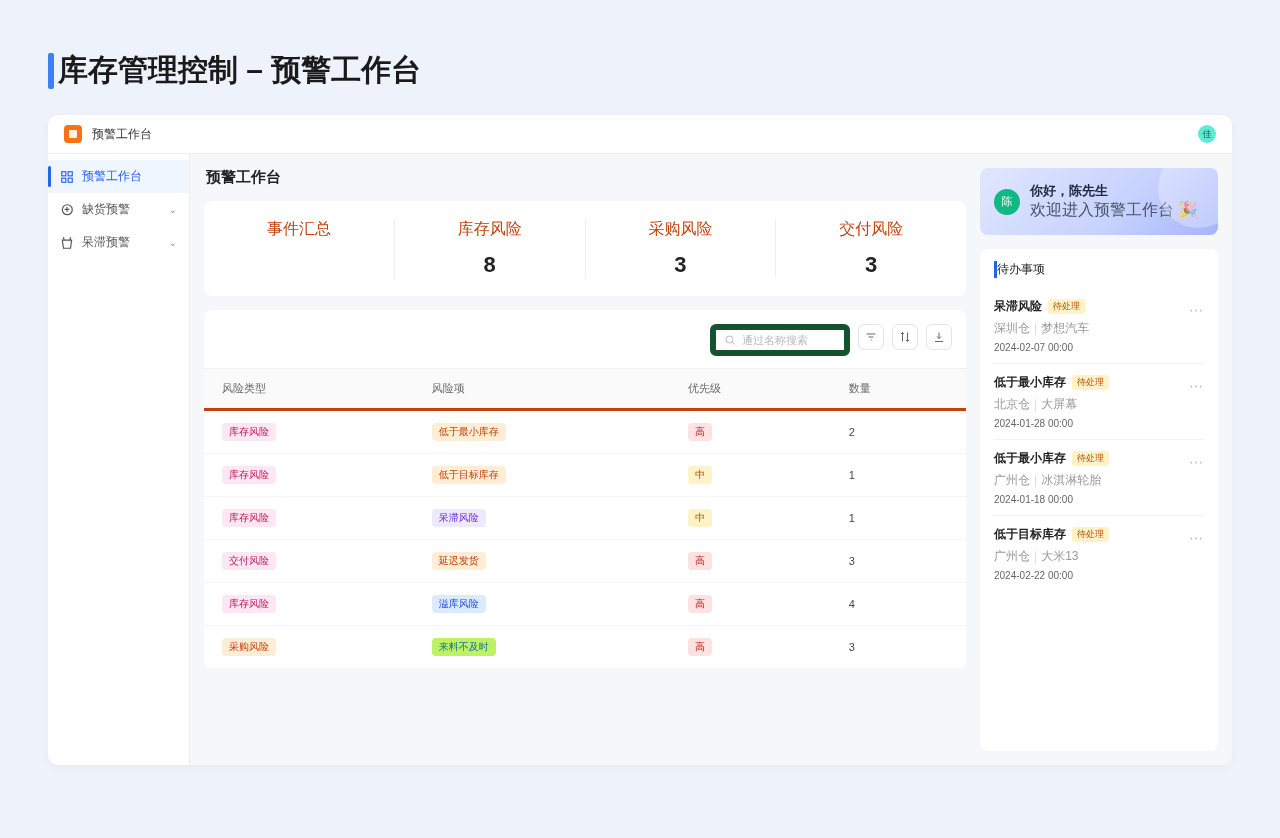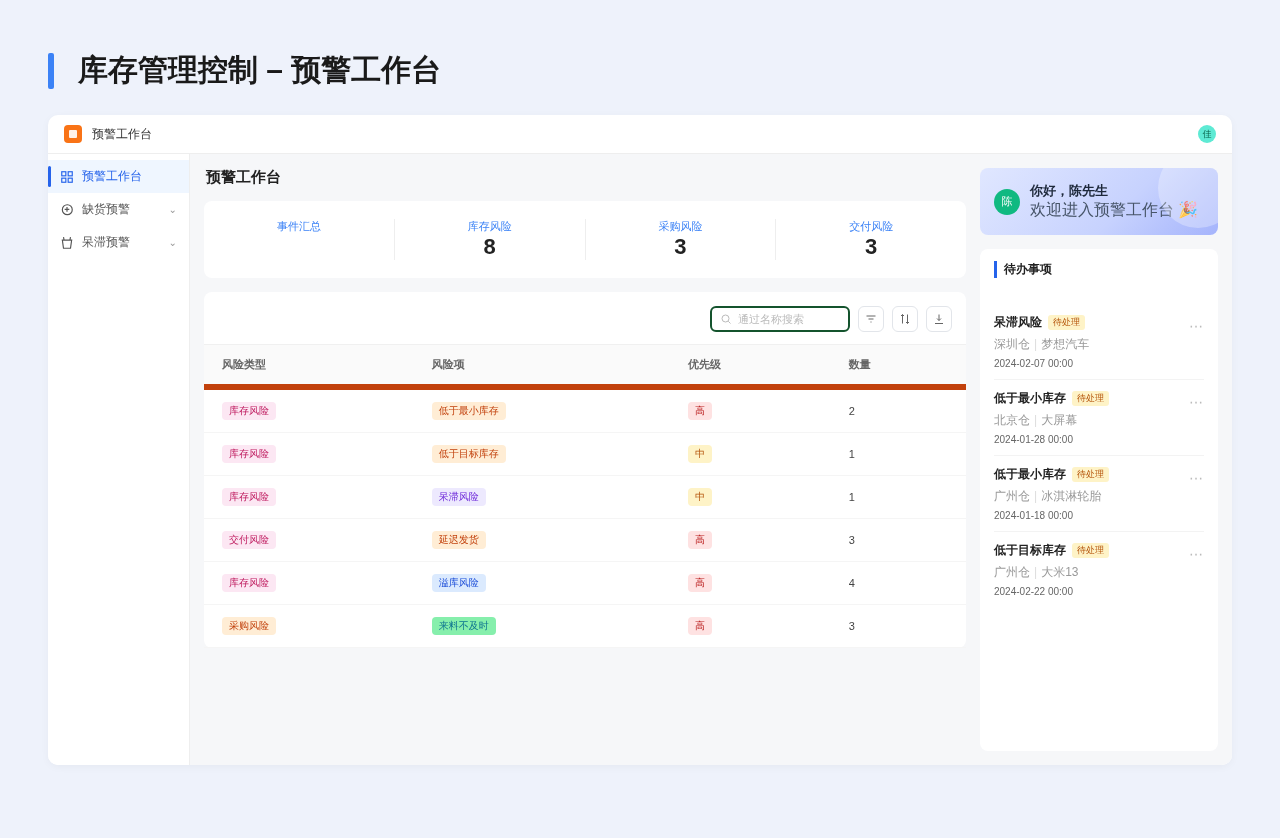--- a/index.html
+++ b/index.html
@@ -1,17 +1,17 @@
 <!DOCTYPE html>
 <html><head>
 <meta charset="utf-8">
 <style>
 * { margin: 0; padding: 0; box-sizing: border-box; }
 body { font-family: -apple-system, BlinkMacSystemFont, "Segoe UI", "PingFang SC", "Microsoft YaHei", sans-serif; background: #eef2fb; width: 1280px; height: 838px; overflow: hidden; }
-.page-title-bar { display: flex; align-items: center; padding: 50px 48px 24px 48px; gap: 24px; }
+.page-title-bar { display: flex; align-items: center; padding: 50px 48px 24px 48px; gap: 4px; }
 .page-title-accent { width: 6px; height: 36px; background: #3b82f6; border-radius: 2px; }
 .page-title { font-size: 30px; font-weight: 700; color: #1a1a1a; }
 .app-frame { margin: 0 48px; background: #fff; border-radius: 10px; box-shadow: 0 2px 8px rgba(0,0,0,0.04); overflow: hidden; height: 650px; display: flex; flex-direction: column; }
 .app-header { display: flex; align-items: center; justify-content: space-between; padding: 10px 16px; border-bottom: 1px solid #eee; }
 .app-header-left { display: flex; align-items: center; gap: 10px; }
 .app-logo { width: 18px; height: 18px; background: #f97316; border-radius: 4px; display: flex; align-items: center; justify-content: center; color: #fff; font-size: 10px; }
 .app-header-title { font-size: 12px; color: #333; }
 .avatar-small { width: 18px; height: 18px; border-radius: 50%; background: #5eead4; color: #065f46; font-size: 9px; display: flex; align-items: center; justify-content: center; }
 .app-body { display: flex; flex: 1; overflow: hidden; }
 .sidebar { width: 142px; border-right: 1px solid #eee; background: #fff; padding-top: 6px; }
@@ -19,47 +19,47 @@
 .sidebar-item.active { color: #2563eb; background: #eff6ff; }
 .sidebar-item.active::before { content: ""; position: absolute; left: 0; top: 6px; bottom: 6px; width: 3px; background: #2563eb; border-radius: 2px; }
 .sidebar-item .chev { margin-left: auto; font-size: 10px; color: #999; }
 .sidebar-icon { width: 14px; height: 14px; display: inline-flex; align-items: center; justify-content: center; }
 .main { flex: 1; background: #f6f7f9; padding: 14px 14px; display: flex; gap: 14px; overflow: auto; }
 .main-left { flex: 1; display: flex; flex-direction: column; gap: 14px; }
 .main-title { font-size: 15px; font-weight: 600; color: #222; padding: 0 2px; }
 .stats-card { background: #fff; border-radius: 8px; padding: 18px 0; display: flex; }
 .stat { flex: 1; text-align: center; border-right: 1px solid #eee; }
 .stat:last-child { border-right: none; }
-.stat-label { font-size: 11px; color: #3b82f6; margin-bottom: 0; }
+.stat-label { font-size: 16px; color: #c2410c; margin-bottom: 12px; }
 .stat-value { font-size: 22px; font-weight: 600; color: #222; }
 .table-card { background: #fff; border-radius: 8px; padding: 14px 0 0 0; }
 .table-toolbar { display: flex; justify-content: flex-end; gap: 8px; padding: 0 14px 12px 14px; }
-.search-box { display: flex; align-items: center; border: 2px solid #14532d; border-radius: 6px; padding: 4px 8px; width: 140px; gap: 6px; }
+.search-box { display: flex; align-items: center; border: 6px solid #14532d; border-radius: 6px; padding: 4px 8px; width: 140px; gap: 6px; }
 .search-box input { border: none; outline: none; font-size: 11px; width: 100%; color: #333; }
 .search-box input::placeholder { color: #bbb; }
 .icon-btn { width: 26px; height: 26px; border: 1px solid #e2e5ea; border-radius: 6px; display: flex; align-items: center; justify-content: center; cursor: pointer; color: #666; background: #fff; }
 table { width: 100%; border-collapse: collapse; }
-th { text-align: left; font-size: 11px; font-weight: 700; color: #666; padding: 12px 18px; background: #fafafa; border-top: 1px solid #f0f0f0; border-bottom: 6px solid #c2410c; }
+th { text-align: left; font-size: 11px; font-weight: 400; color: #666; padding: 12px 18px; background: #fafafa; border-top: 1px solid #f0f0f0; border-bottom: 3px solid #c2410c; }
 td { font-size: 11px; color: #444; padding: 12px 18px; border-bottom: 1px solid #f5f5f5; }
 .tag { display: inline-block; padding: 2px 7px; border-radius: 4px; font-size: 10px; }
 .tag-pink { background: #fce7f3; color: #be185d; }
 .tag-orange { background: #ffedd5; color: #c2410c; }
 .tag-purple { background: #ede9fe; color: #6d28d9; }
 .tag-blue { background: #dbeafe; color: #1d4ed8; }
-.tag-cyan { background: #86efac; color: #0e7490; }
+.tag-cyan { background: #bef264; color: #0e7490; }
 .tag-high { background: #fee2e2; color: #b91c1c; }
 .tag-mid { background: #fef3c7; color: #b45309; }
 .main-right { width: 238px; display: flex; flex-direction: column; gap: 14px; }
 .greeting-card { background: linear-gradient(135deg, #e0e7ff 0%, #c7d2fe 60%, #a5b4fc 100%); border-radius: 8px; padding: 14px; display: flex; align-items: center; gap: 10px; position: relative; overflow: hidden; }
 .greeting-card::after { content: ""; position: absolute; right: -20px; top: -20px; width: 80px; height: 80px; border-radius: 50%; background: rgba(255,255,255,0.3); }
 .greeting-avatar { width: 26px; height: 26px; border-radius: 50%; background: #10b981; color: #fff; display: flex; align-items: center; justify-content: center; font-size: 11px; flex-shrink: 0; }
 .greeting-text { font-size: 13px; font-weight: 600; color: #1e293b; }
 .greeting-sub { font-size: 16px; color: #475569; }
 .todo-card { background: #fff; border-radius: 8px; padding: 12px 14px; flex: 1; }
-.todo-title { font-size: 12px; font-weight: 700; color: #222; border-left: 3px solid #2563eb; padding-left: 7px; margin-bottom: 26px; }
+.todo-title { font-size: 12px; font-weight: 400; color: #222; border-left: 3px solid #2563eb; padding-left: 0; margin-bottom: 10px; }
 .todo-item { padding: 10px 0; border-bottom: 1px solid #f3f3f3; position: relative; }
 .todo-item:last-child { border-bottom: none; }
 .todo-head { display: flex; align-items: center; gap: 6px; margin-bottom: 5px; }
 .todo-name { font-size: 12px; font-weight: 600; color: #222; }
 .todo-badge { font-size: 9px; background: #fef3c7; color: #b45309; padding: 1px 5px; border-radius: 3px; }
 .todo-sub { font-size: 12px; color: #999; margin-bottom: 5px; }
 .todo-sep { color: #ddd; margin: 0 4px; }
 .todo-time { font-size: 10px; color: #666; }
 .todo-more { position: absolute; right: 0; top: 14px; color: #bbb; cursor: pointer; font-size: 14px; letter-spacing: 1px; }
 svg { display: block; }

